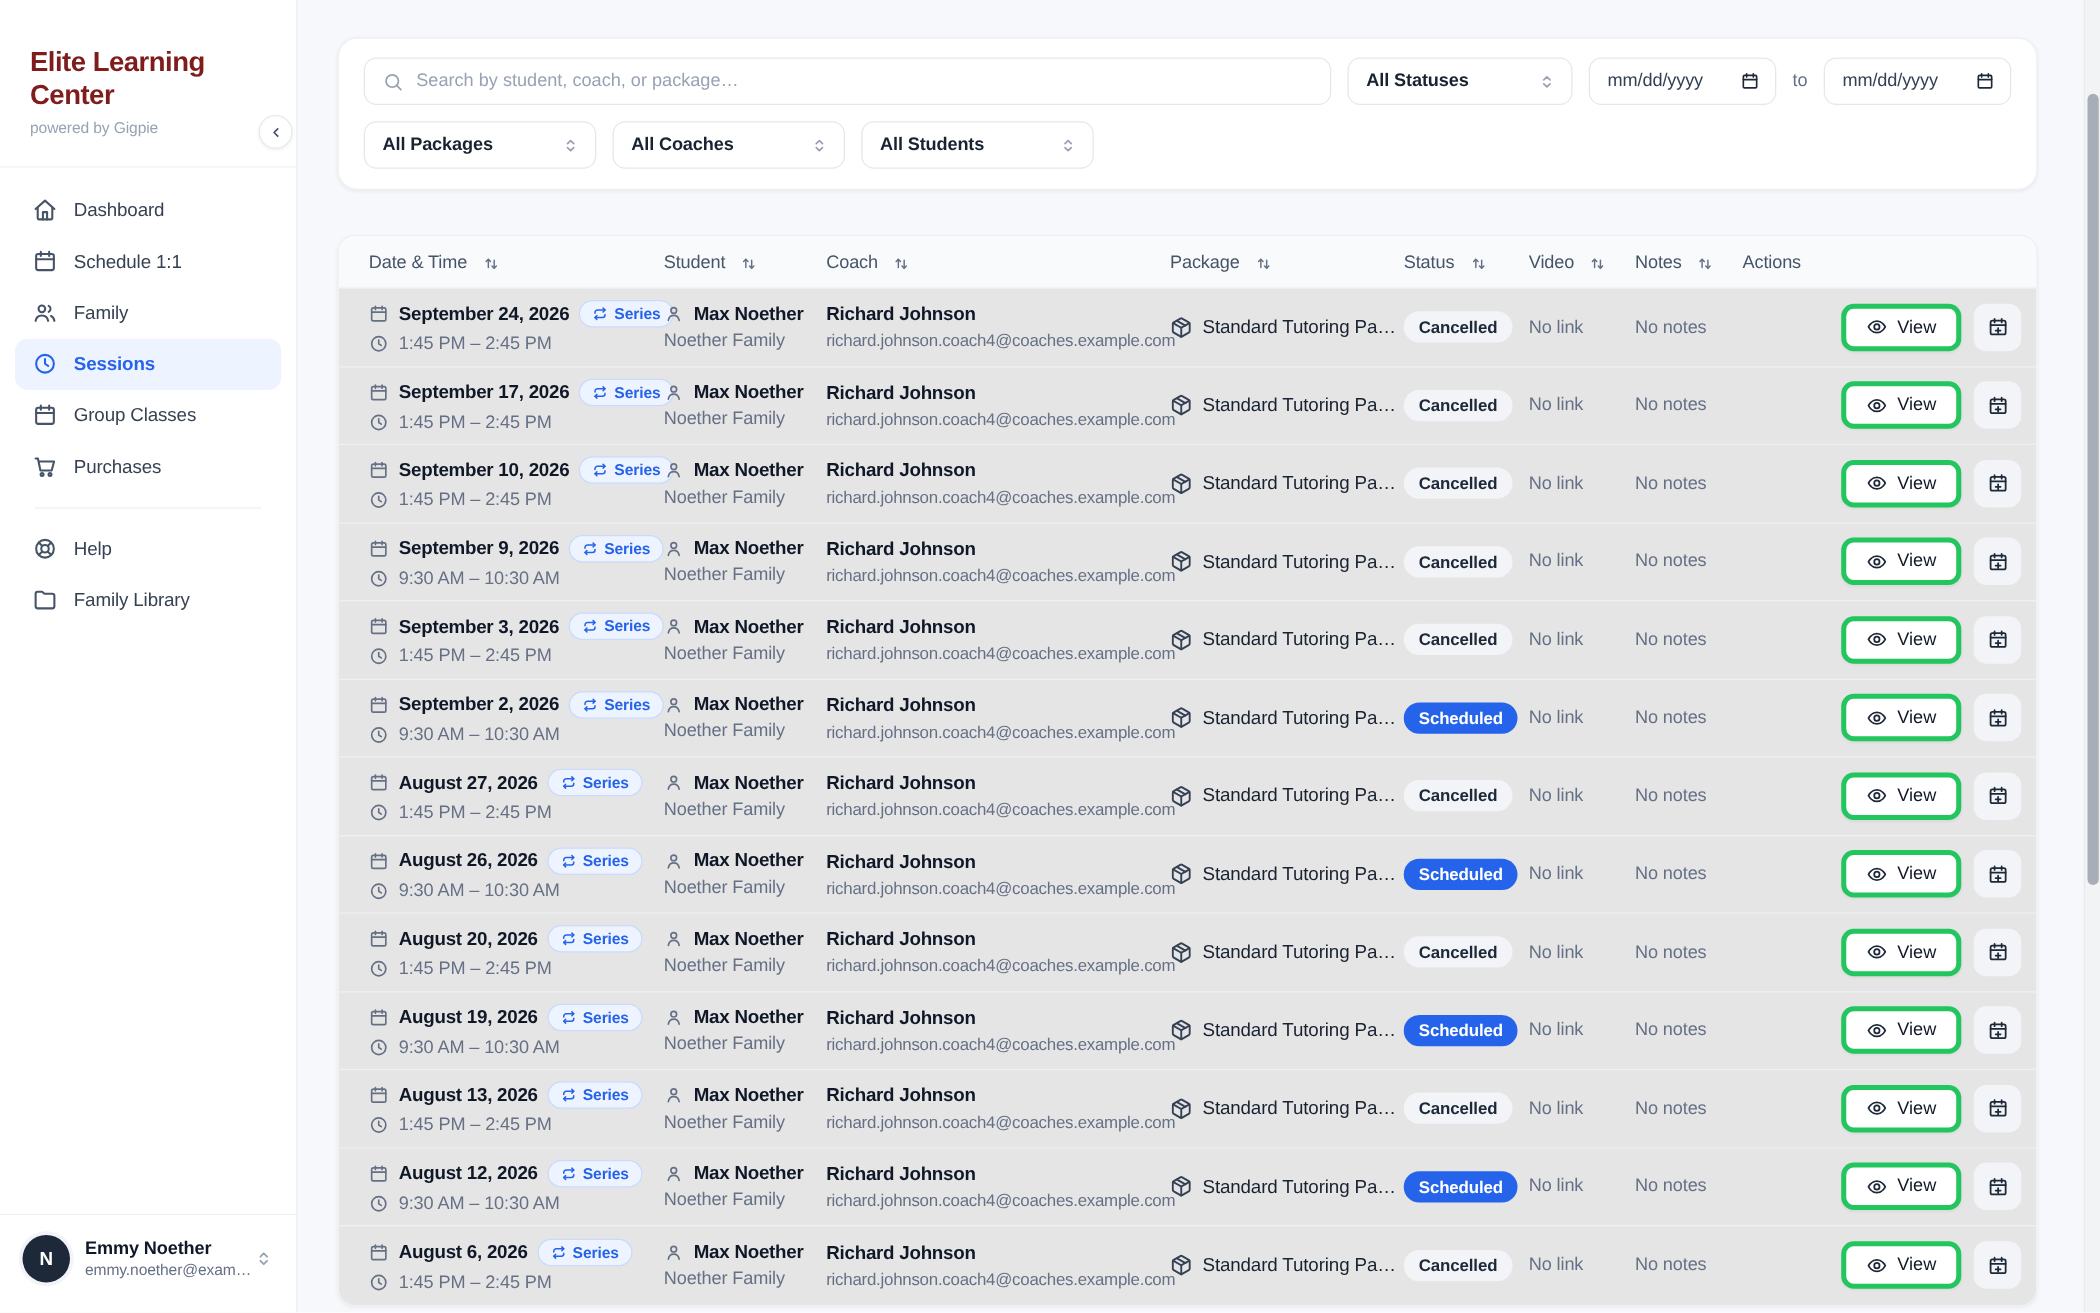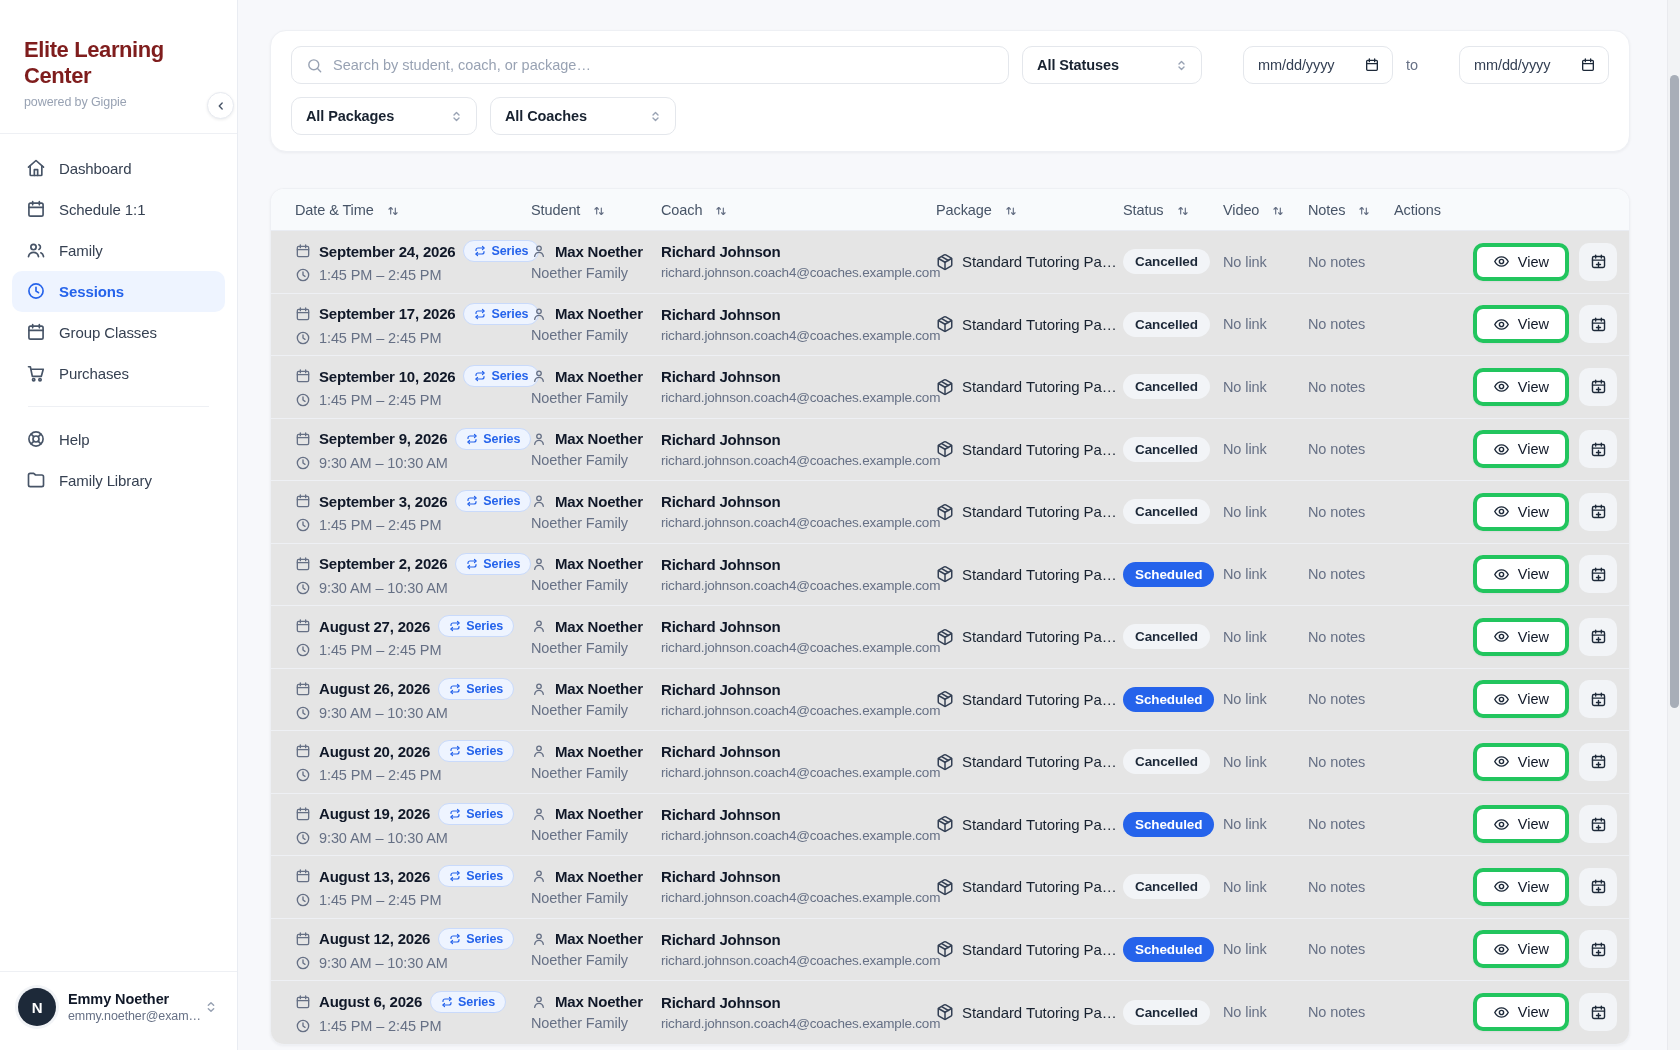--- a/index.html
+++ b/index.html
@@ -74,21 +74,21 @@
     height:38px; display:flex; align-items:center; justify-content:space-between; gap:8px;
     padding:0 12px 0 14px; border:1px solid #e4e7ec; border-radius:10px; background:#fff;
     font-size:14.5px; font-weight:600; color:#182230; cursor:pointer;text-align:center;
   }
   .select-box .icon { width:15px; height:15px; color:#98a2b3; }
   .w-statuses { width:180px; }
   .w-filter2 { width:186px; }
   .date-box {
     width:150px; height:38px; display:flex; align-items:center; justify-content:space-between;
     padding:0 12px 0 14px; border:1px solid #e4e7ec; border-radius:10px; background:#fff;
-    font-size:14.5px; font-weight:500; color:#344054; cursor:text;margin-left:28px;
+    font-size:14.5px; font-weight:500; color:#344054; cursor:text;
   }
   .date-box .icon { width:16px; height:16px; color:#1d2939; }
   .date-sep { font-size:14.5px; color:#667085; }
 
   
   .table-card {
     margin-top:36px; background:#fff; border:1px solid #eef0f4; border-radius:14px;
     box-shadow:0 1px 3px rgba(16,24,40,.05); overflow:hidden;
   }
   .trow {
@@ -306,20 +306,29 @@
         <span>All Packages</span>
         <span class="icon">
           <svg viewBox="0 0 24 24" fill="none" stroke="currentColor" stroke-width="2.2" stroke-linecap="round" stroke-linejoin="round">
               <path d="m8 9.5 4-4 4 4"></path>
               <path d="m8 14.5 4 4 4-4"></path>
             </svg>
         </span>
       </div>
       <div class="select-box w-filter2">
         <span>All Coaches</span>
+        <span class="icon">
+          <svg viewBox="0 0 24 24" fill="none" stroke="currentColor" stroke-width="2.2" stroke-linecap="round" stroke-linejoin="round">
+              <path d="m8 9.5 4-4 4 4"></path>
+              <path d="m8 14.5 4 4 4-4"></path>
+            </svg>
+        </span>
+      </div>
+      <div class="select-box w-filter2">
+        <span>All Students</span>
         <span class="icon">
           <svg viewBox="0 0 24 24" fill="none" stroke="currentColor" stroke-width="2.2" stroke-linecap="round" stroke-linejoin="round">
               <path d="m8 9.5 4-4 4 4"></path>
               <path d="m8 14.5 4 4 4-4"></path>
             </svg>
         </span>
       </div>
     </div>
   </section>
 

